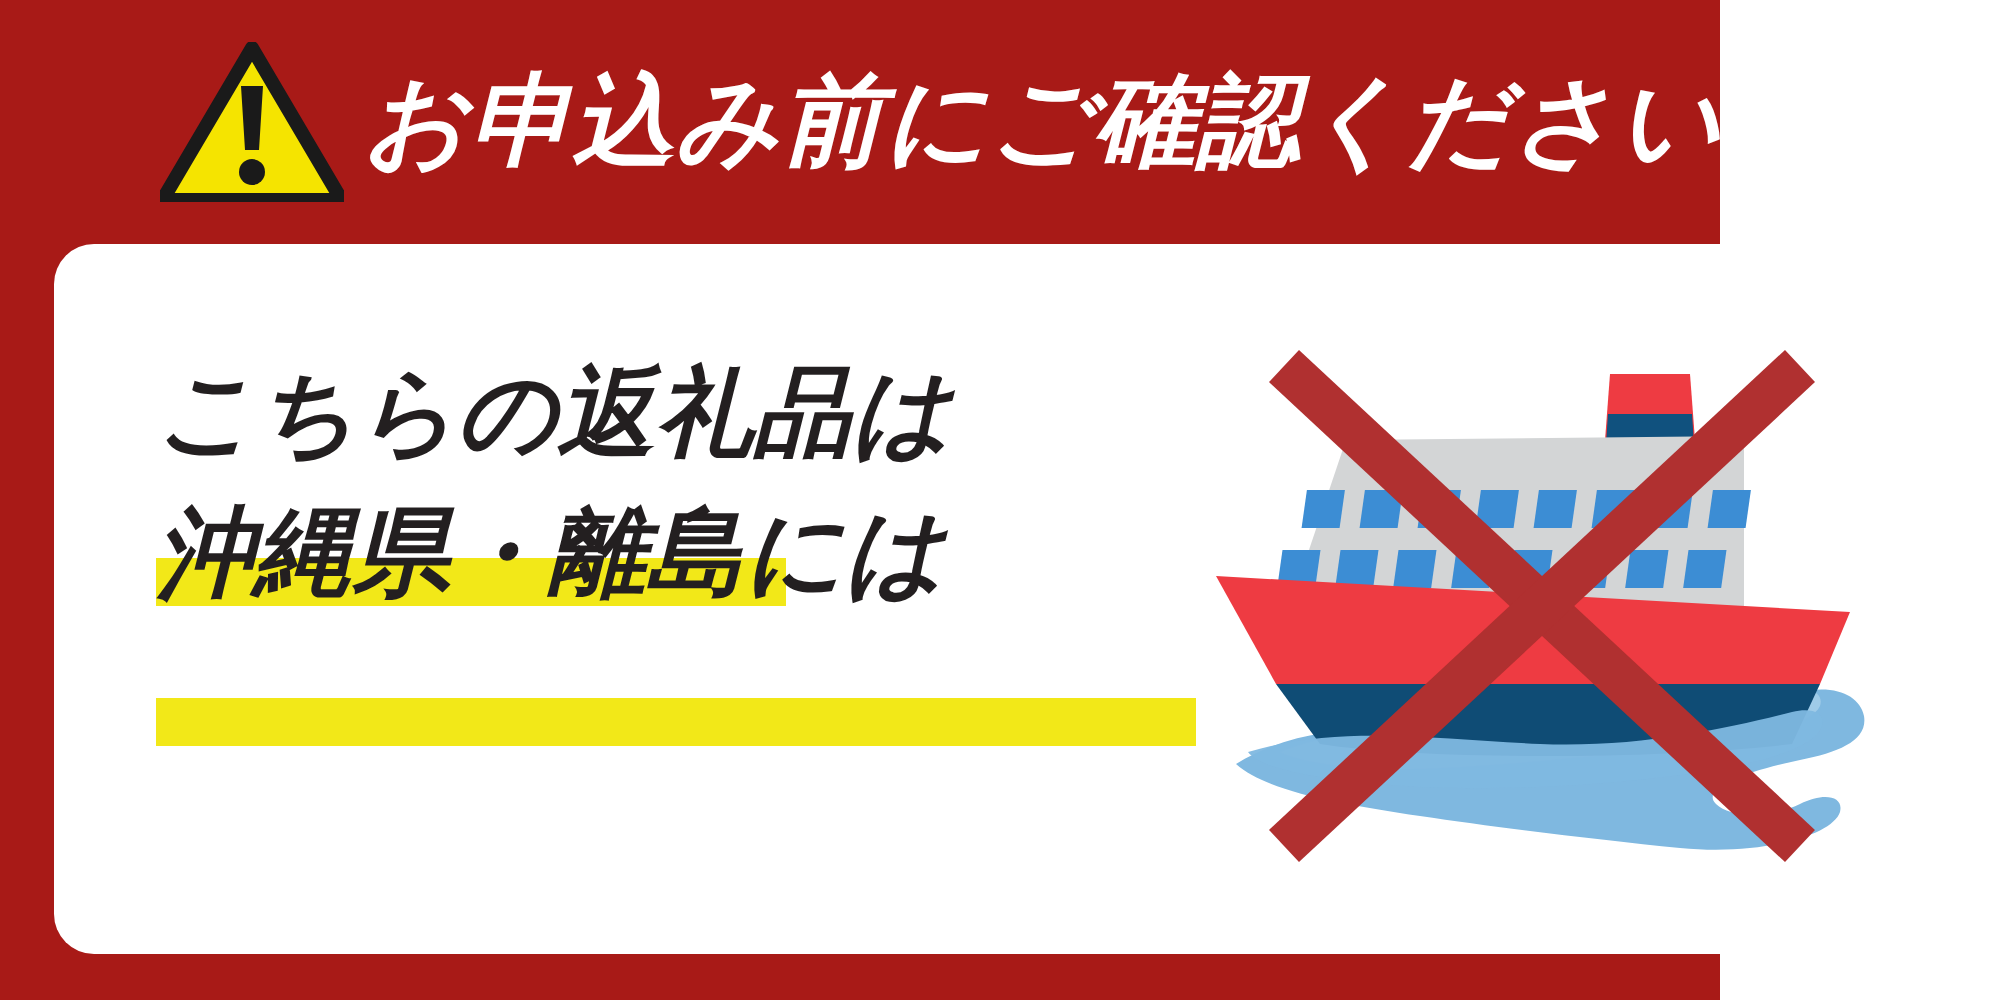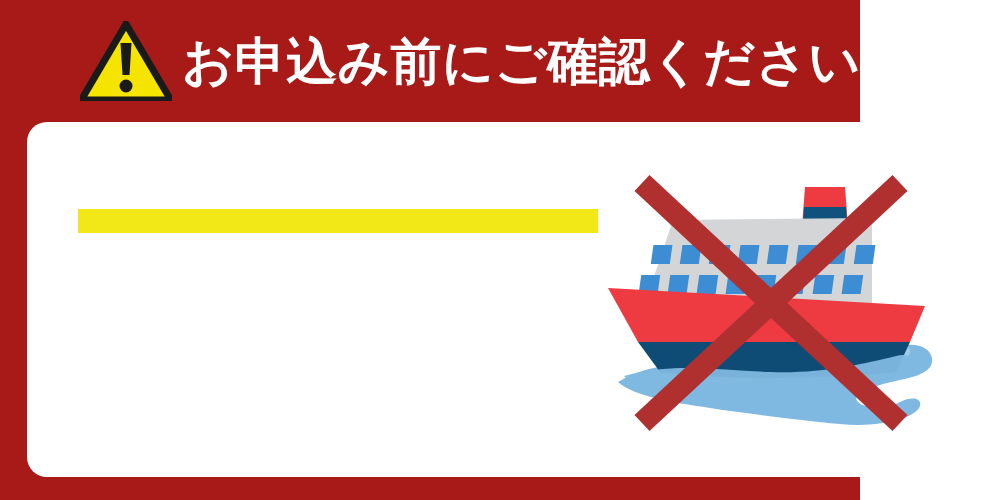--- a/index.html
+++ b/index.html
@@ -12,20 +12,21 @@
     overflow: hidden;
     font-family: "Liberation Sans", "DejaVu Sans", sans-serif;
   }
 
   #banner {
     position: relative;
     width: 860px;
     height: 500px;
     background: #a81a17;
     box-sizing: border-box;
+    font-style: italic;
   }
 
   
   #header {
     position: absolute;
     left: 0;
     top: 0;
     width: 1000px;
     height: 122px;
     display: flex;
@@ -122,21 +123,28 @@
       <circle cx="46" cy="65" r="6.5" fill="#1a1a1a"></circle>
     </svg>
 
     <div id="header-title">お申込み前にご確認ください</div>
   </div>
 
   <div id="card">
 
     <div id="message">
 
-
+      <div class="msg-line">
+        <span class="msg-text">こちらの返礼品は</span>
+      </div>
+
+      <div class="msg-line">
+        <span class="hl" id="hl-line2"></span>
+        <span class="msg-text">沖縄県・離島には</span>
+      </div>
 
       <div class="msg-line">
         <span class="hl" id="hl-line3"></span>
       </div>
     </div>
 
     <svg id="ship-illustration" viewBox="0 0 345 265">
 
       <g>
         <path d="M18 212 C60 186 110 196 160 198 C215 200 262 184 300 176

